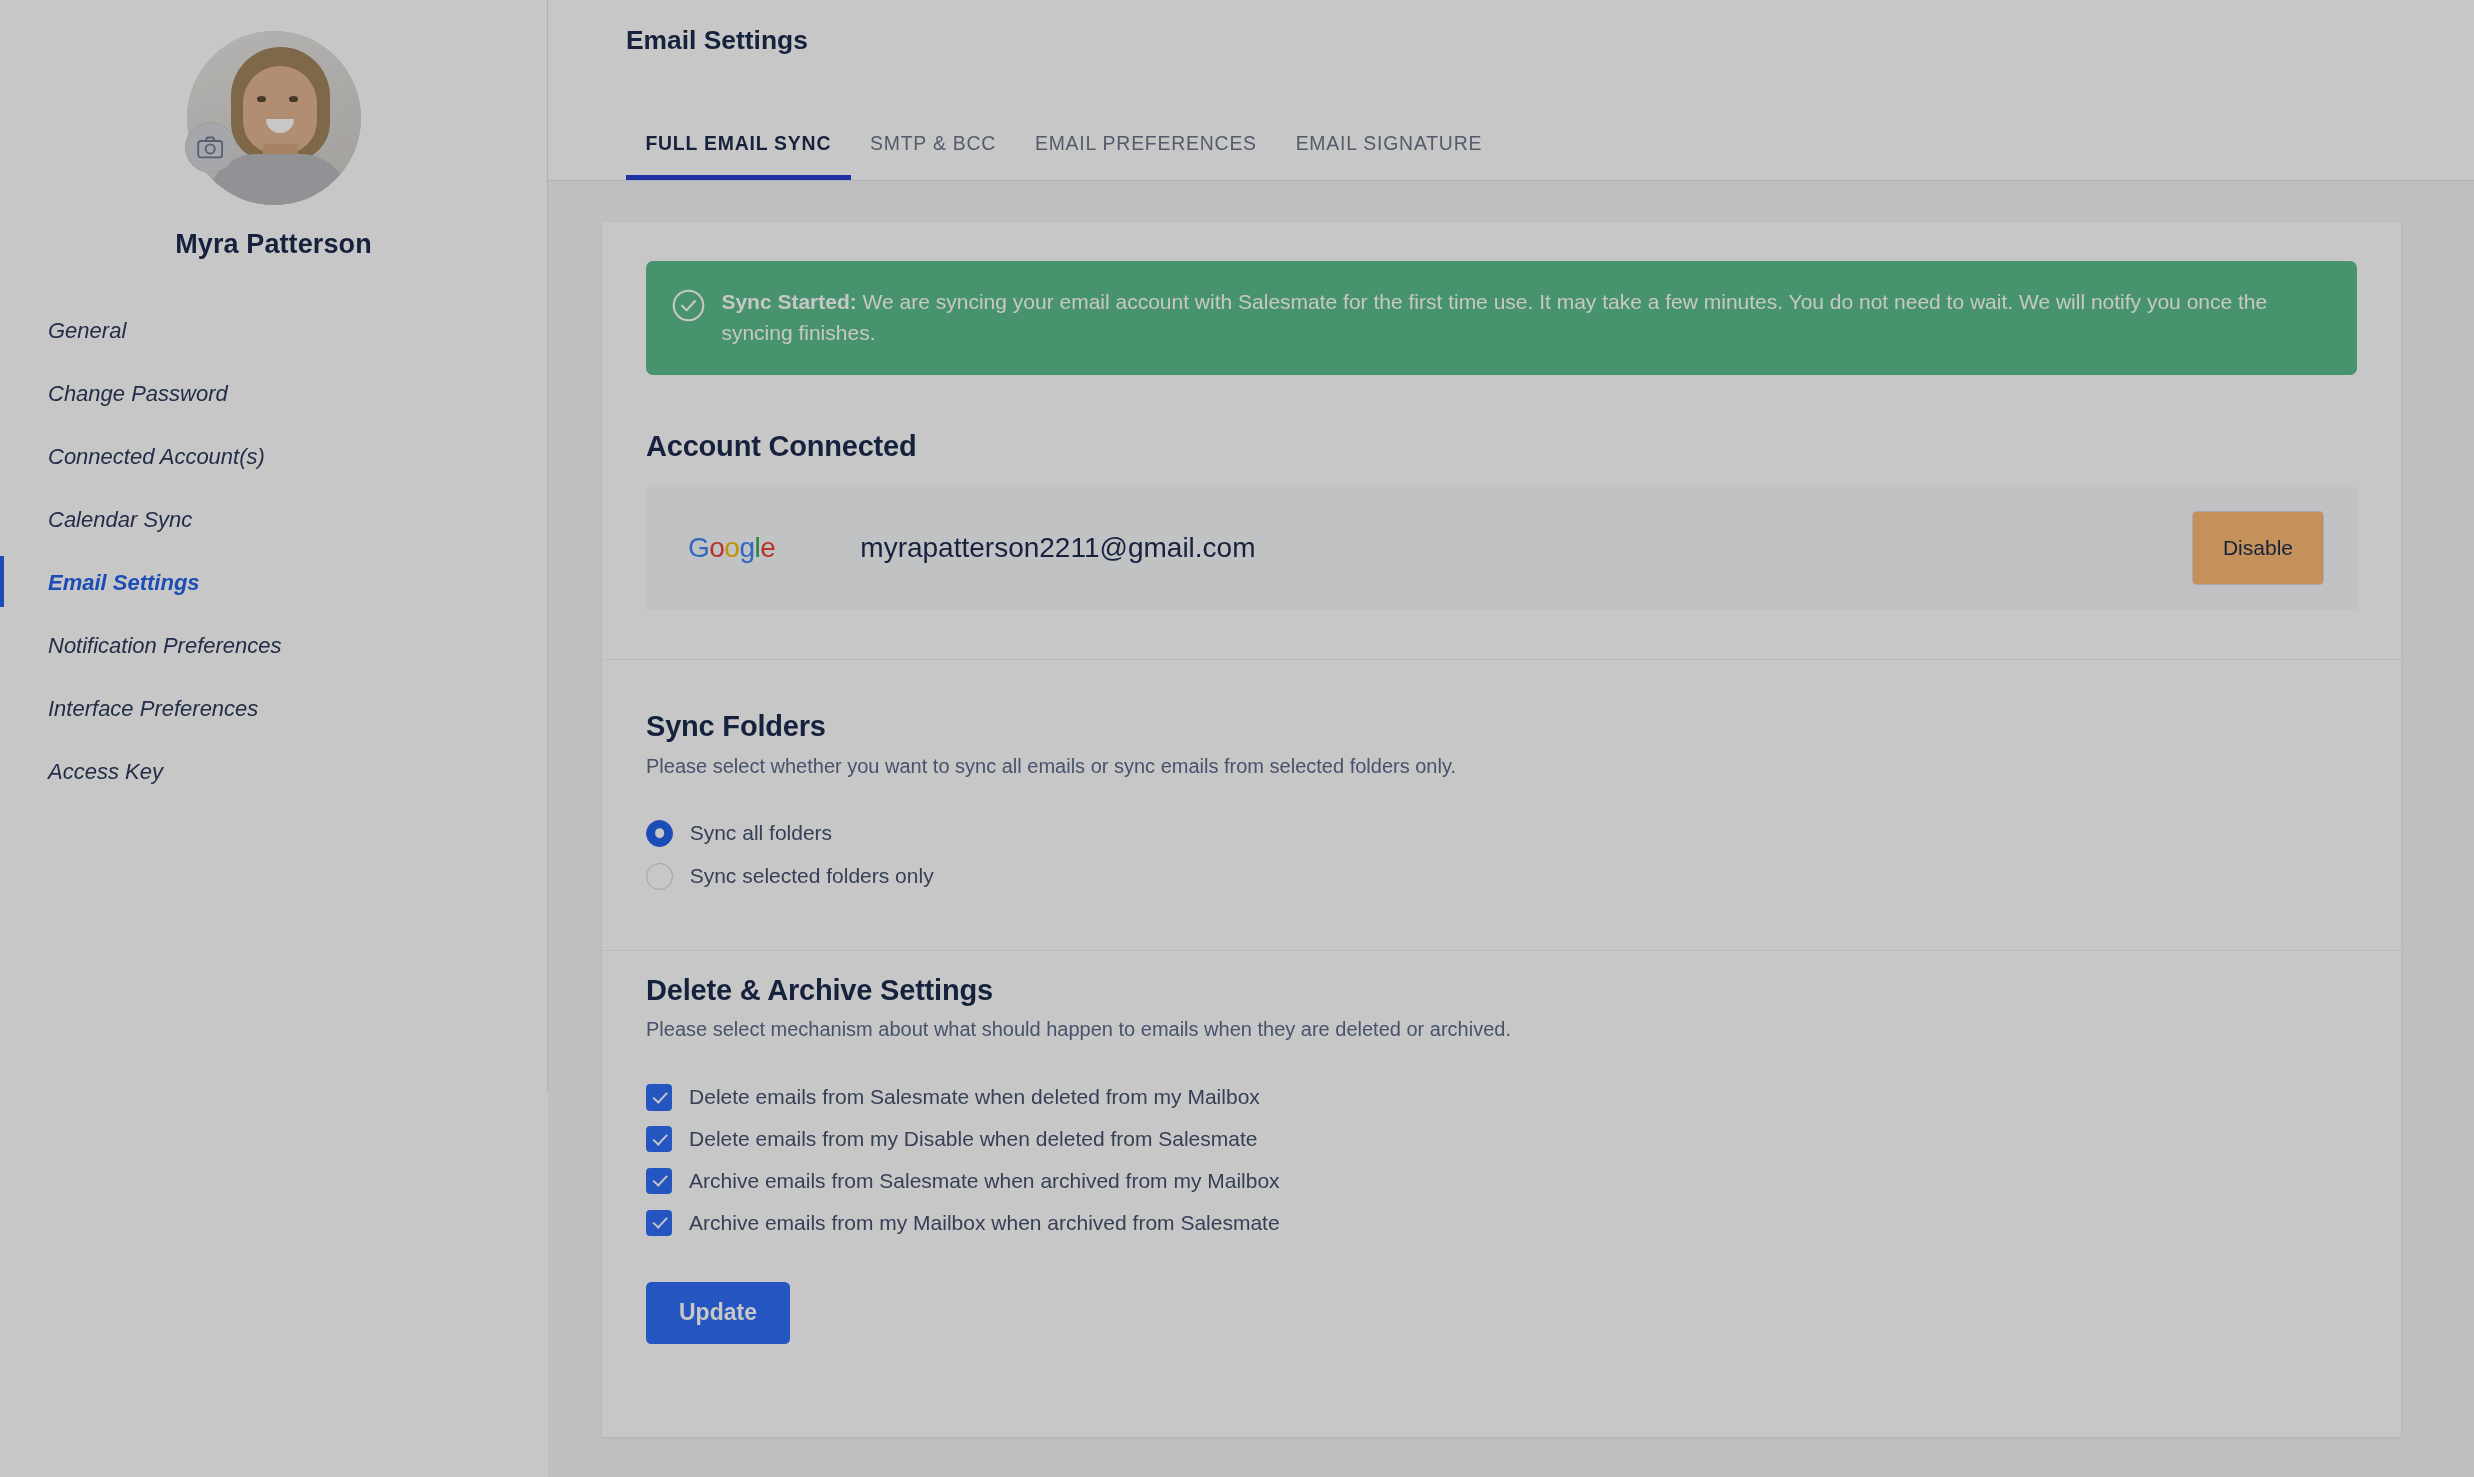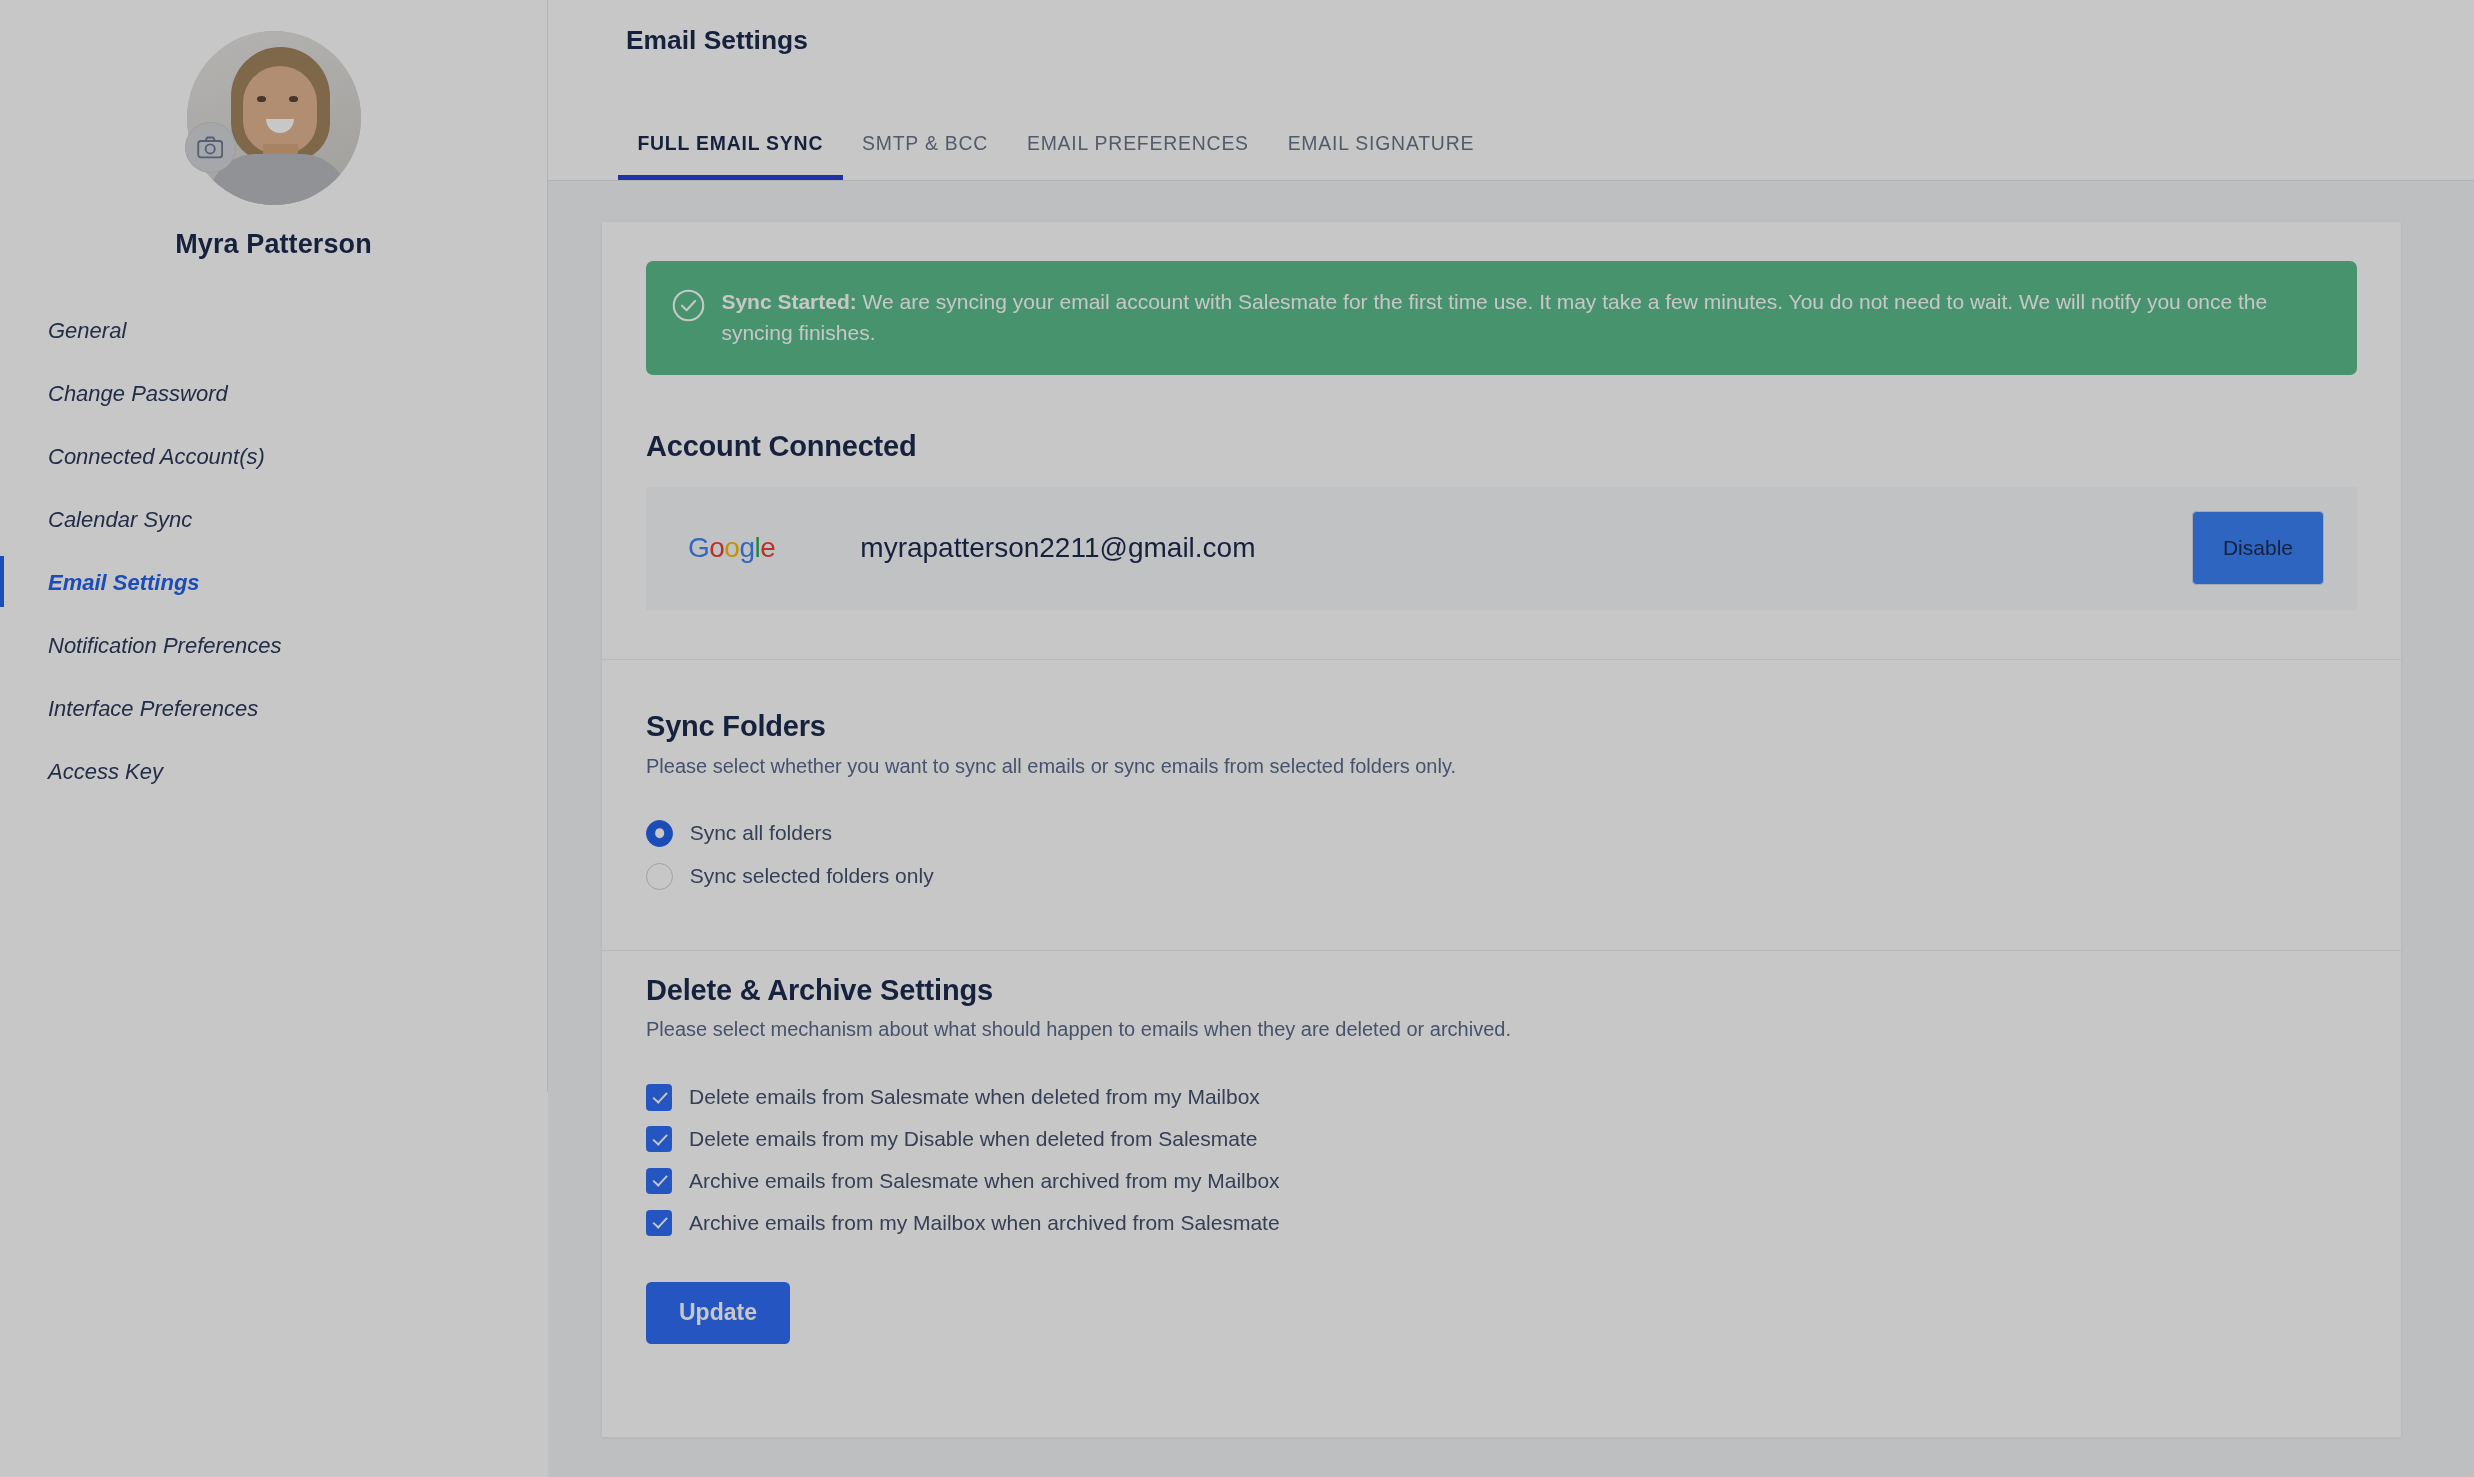--- a/index.html
+++ b/index.html
@@ -165,21 +165,21 @@
   }
   .page-title {
     position: absolute;
     left: 78px; top: 25px;
     font-size: 26.4px;
     font-weight: 600;
     color: #1d2b4f;
   }
   .tabs {
     position: absolute;
-    left: 70px; bottom: 0;
+    left: 78px; bottom: 0;
     display: flex;
     align-items: flex-end;
     height: 76px;
   }
   .tab {
     font-size: 19.4px;
     letter-spacing: 0.8px;
     color: #6b7588;
     padding: 0 19.4px 25px 19.4px;
     cursor: pointer;
@@ -269,21 +269,21 @@
   .g-logo .b2 { color: #4285f4; }
   .g-logo .g1 { color: #34a853; }
   .g-logo .r2 { color: #ea4335; }
   .acct-email {
     margin-left: 85px;
     font-size: 28px;
     color: #1d2b4f;
     flex: 1 1 auto;
   }
   .btn-disable {
-    background: #3b82f6;
+    background: #fdba74;
     border: 0.9px solid #d7dbe3;
     border-radius: 4.4px;
     color: #1d2b4f;
     font-size: 21px;
     padding: 24px 30px;
     cursor: pointer;
     font-family: inherit;
   }
 
   .opt-list { margin-top: 35px; }

